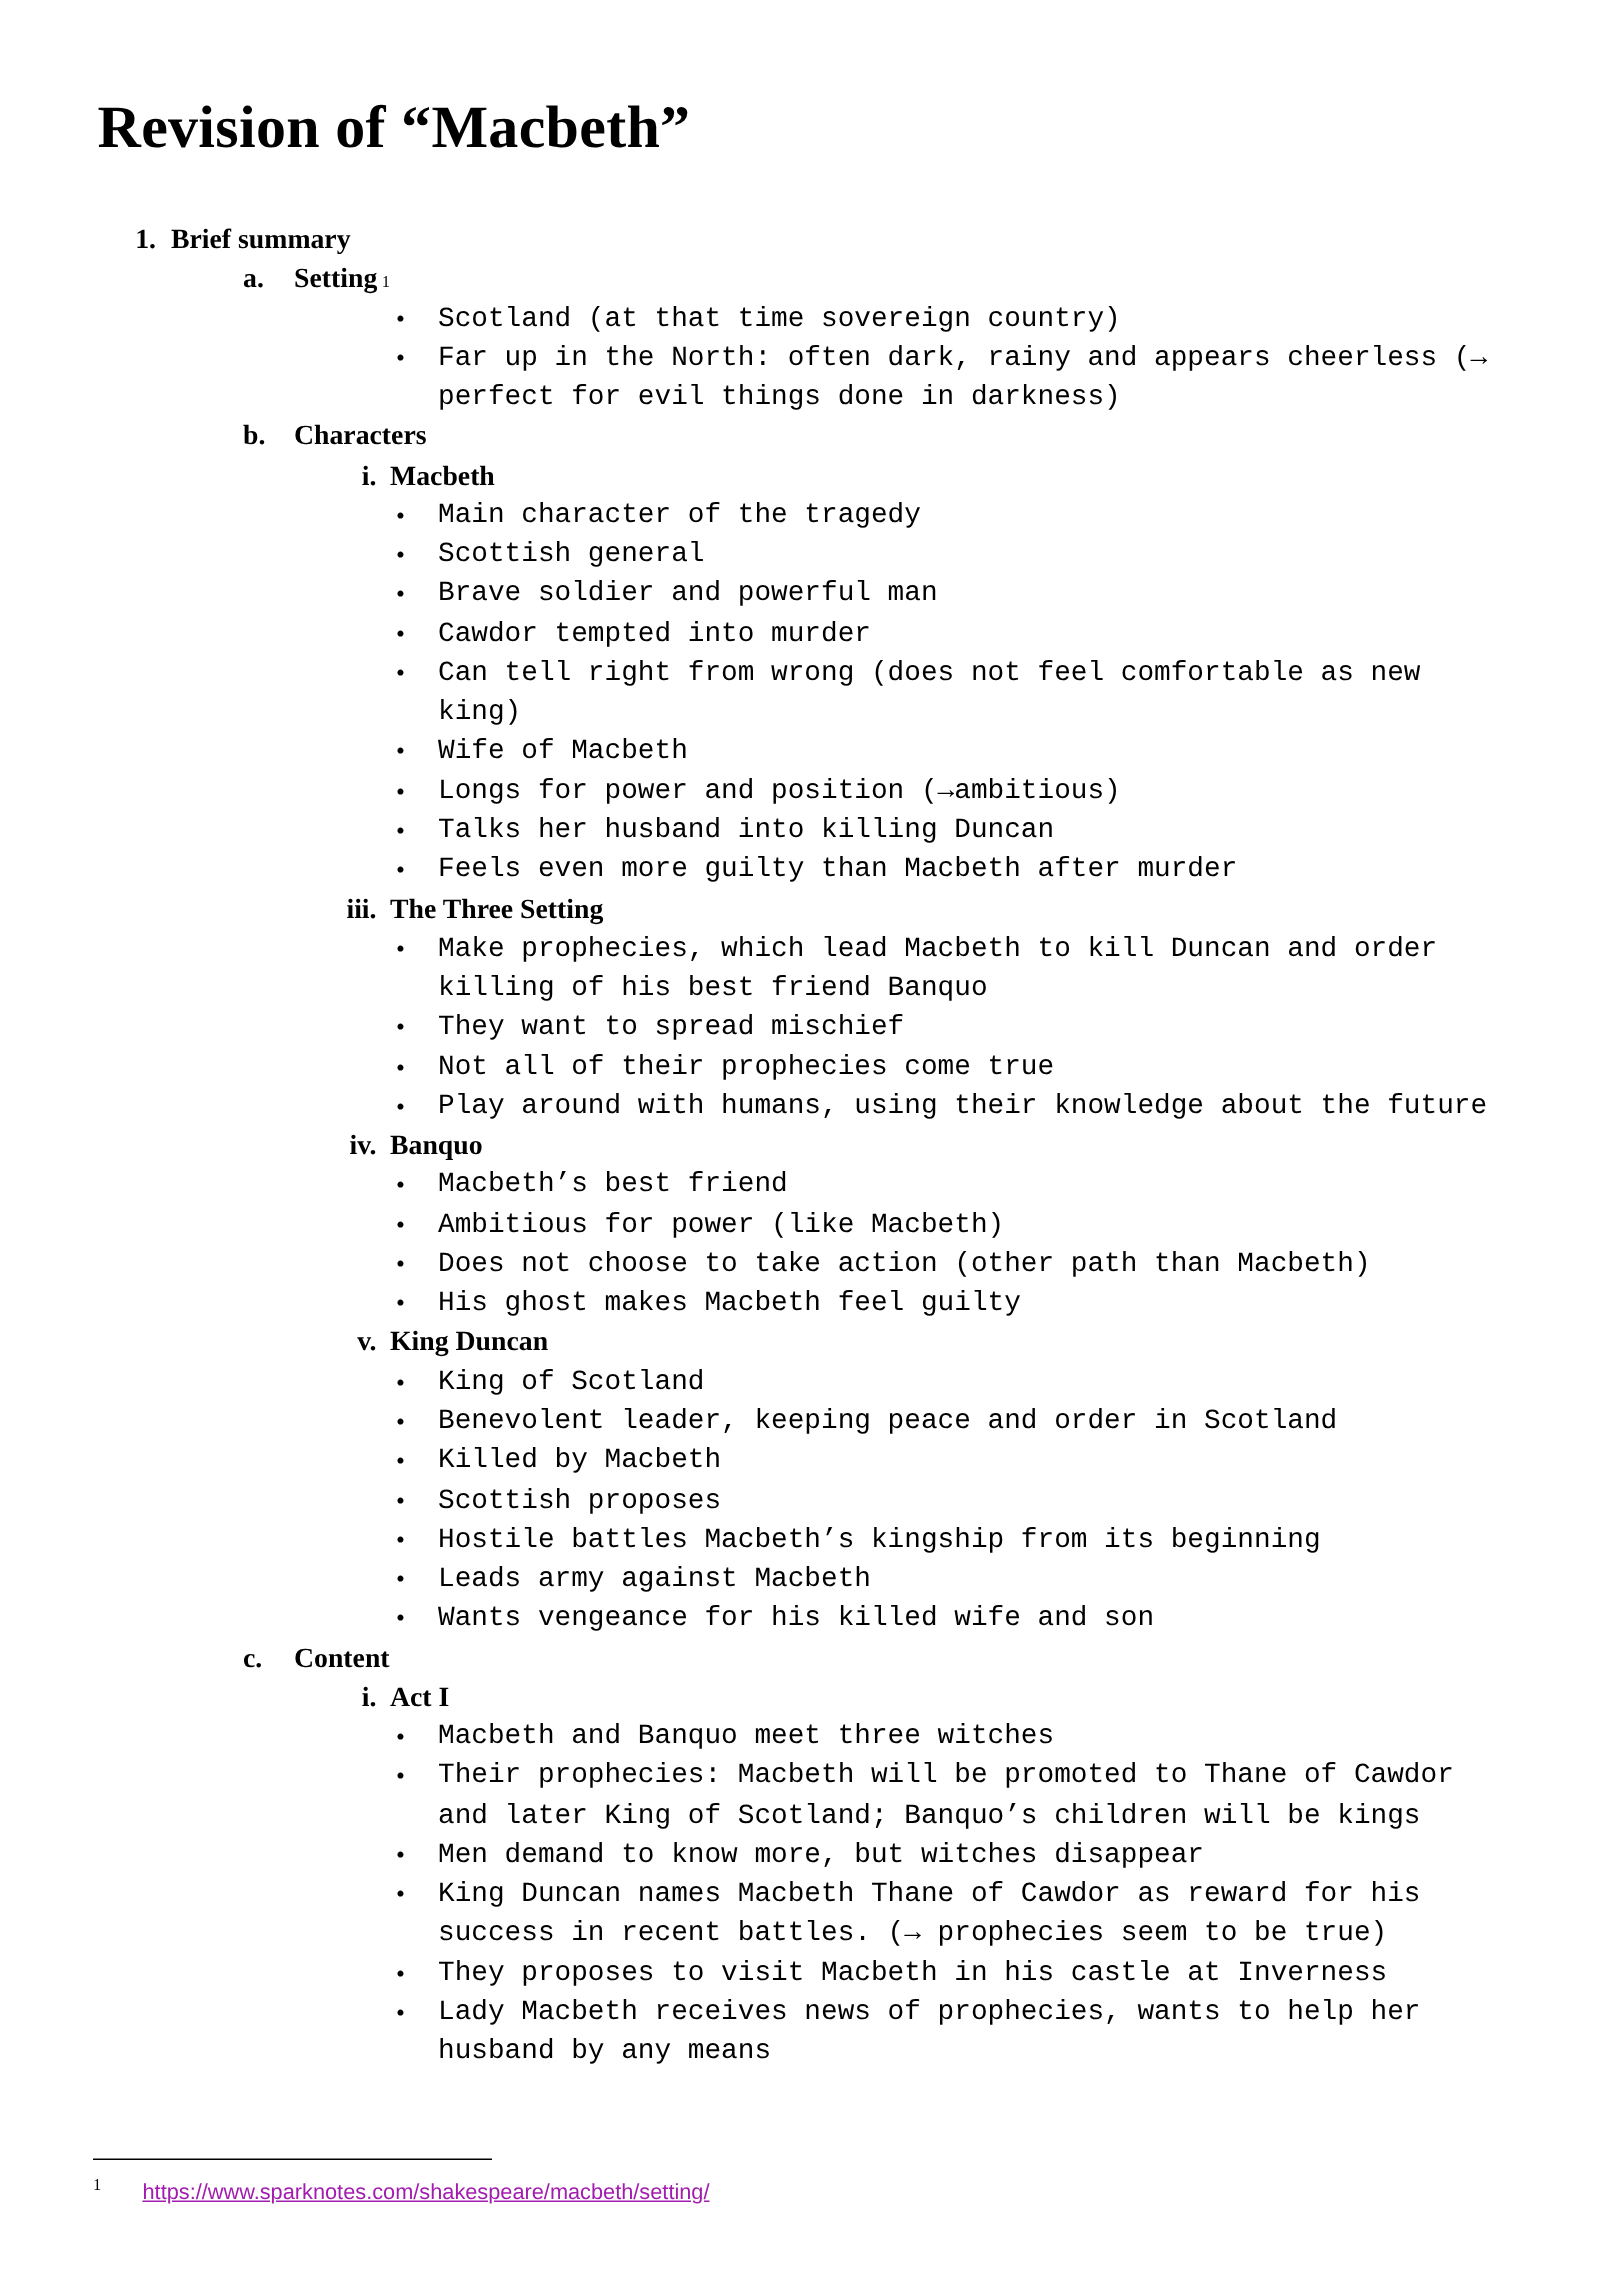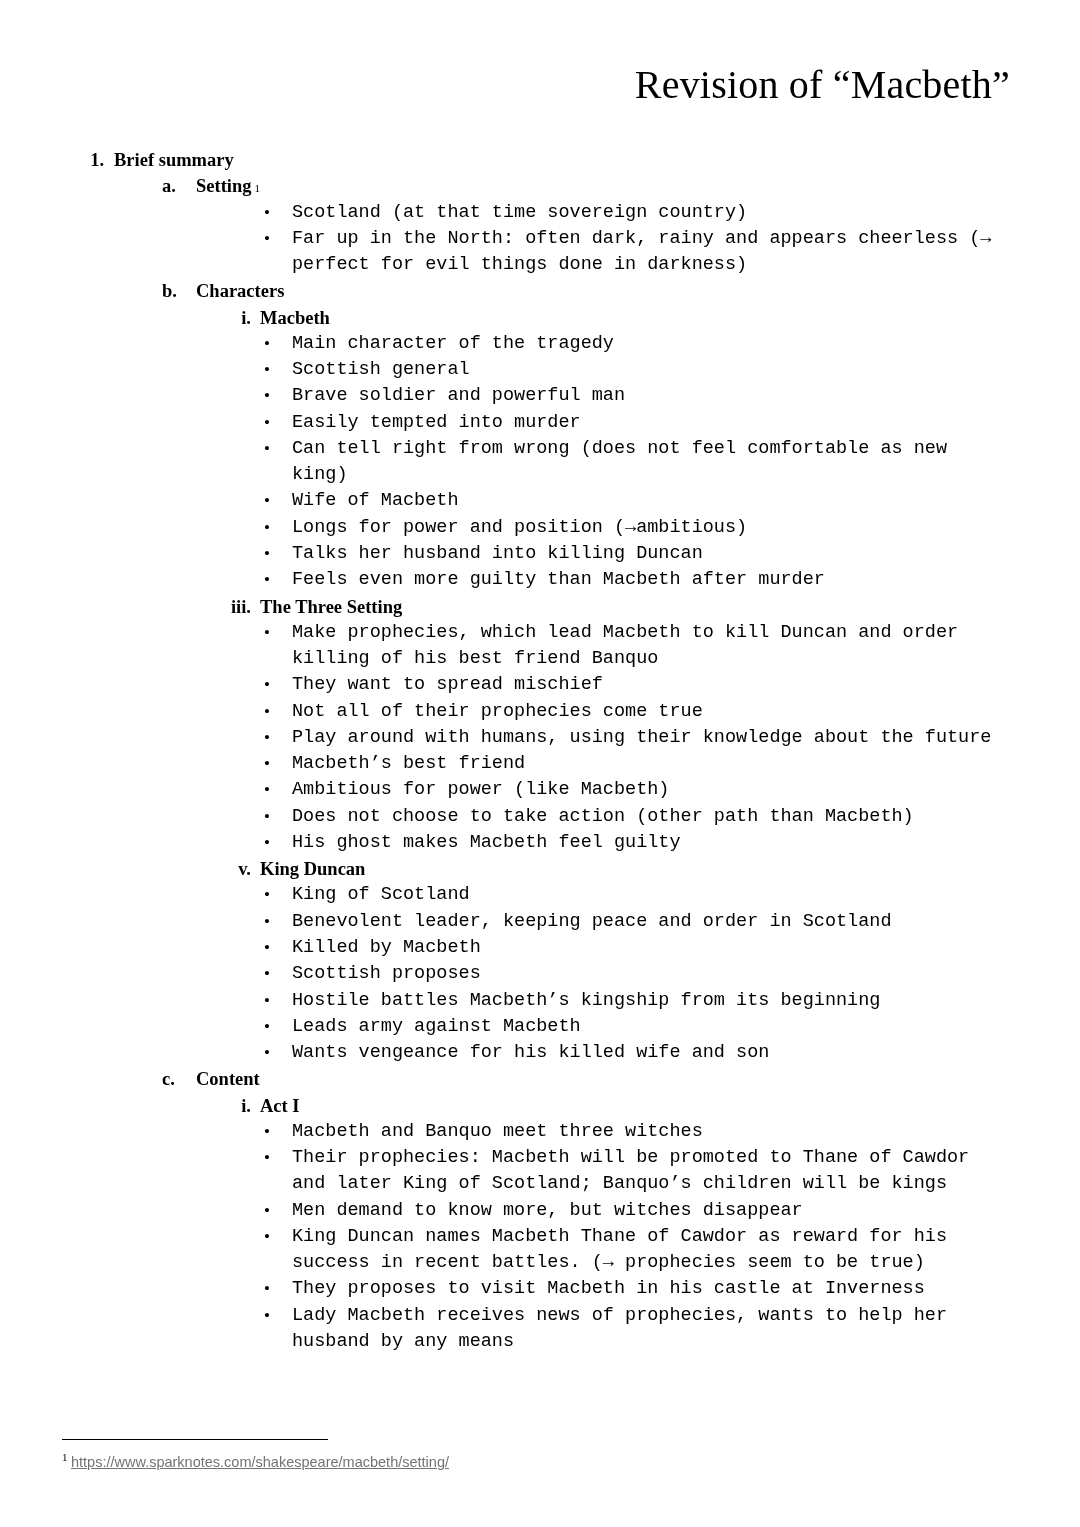--- a/index.html
+++ b/index.html
@@ -18,26 +18,25 @@
   .page {
     position: relative;
     width: 1080px;
     height: 1527px;
     box-sizing: border-box;
     padding: 55px 70px 0 62px;
   }
   .doc-title {
     font-family: "Liberation Serif", serif;
     font-size: 40px;
-    font-weight: normal;
+    font-weight: bold;
     letter-spacing: 0.2px;
     margin: 0 0 0 3px;
     padding-top: 8px;
     line-height: 1.1;
-    text-align: right;
   }
   .outline {
     margin-top: 40px;
     font-size: 18.5px;
     line-height: 1.42;
   }
   
   .lvl1 {
     margin-left: 14px;
     font-weight: bold;
@@ -118,24 +117,25 @@
   }
   .footnote {
     font-size: 14px;
     font-family: "Liberation Serif", serif;
   }
   .footnote .fn-num {
     font-size: 11px;
     vertical-align: super;
   }
   .footnote a, .footnote .fn-link {
-    color: #737373;
+    color: #a21caf;
     text-decoration: underline;
     font-family: "Liberation Sans", sans-serif;
     font-size: 14.5px;
+    margin-left: 24px;
   }
 </style>
 </head>
 <body>
 
 <div class="page">
 
   <h1 class="doc-title">Revision of “Macbeth”</h1>
 
   <div class="outline">
@@ -176,21 +176,21 @@
     <div class="bullet">
       <span class="dot">•</span>
       <span class="btext">Scottish general</span>
     </div>
     <div class="bullet">
       <span class="dot">•</span>
       <span class="btext">Brave soldier and powerful man</span>
     </div>
     <div class="bullet">
       <span class="dot">•</span>
-      <span class="btext">Easily tempted into murder</span>
+      <span class="btext">Cawdor tempted into murder</span>
     </div>
     <div class="bullet">
       <span class="dot">•</span>
       <span class="btext">Can tell right from wrong (does not feel comfortable as new king)</span>
     </div>
 
     <div class="bullet">
       <span class="dot">•</span>
       <span class="btext">Wife of Macbeth</span>
     </div>
@@ -221,20 +221,24 @@
     </div>
     <div class="bullet">
       <span class="dot">•</span>
       <span class="btext">Not all of their prophecies come true</span>
     </div>
     <div class="bullet">
       <span class="dot">•</span>
       <span class="btext">Play around with humans, using their knowledge about the future</span>
     </div>
 
+    <div class="lvl3">
+      <span class="marker">iv.</span>
+      <span>Banquo</span>
+    </div>
     <div class="bullet">
       <span class="dot">•</span>
       <span class="btext">Macbeth’s best friend</span>
     </div>
     <div class="bullet">
       <span class="dot">•</span>
       <span class="btext">Ambitious for power (like Macbeth)</span>
     </div>
     <div class="bullet">
       <span class="dot">•</span>

